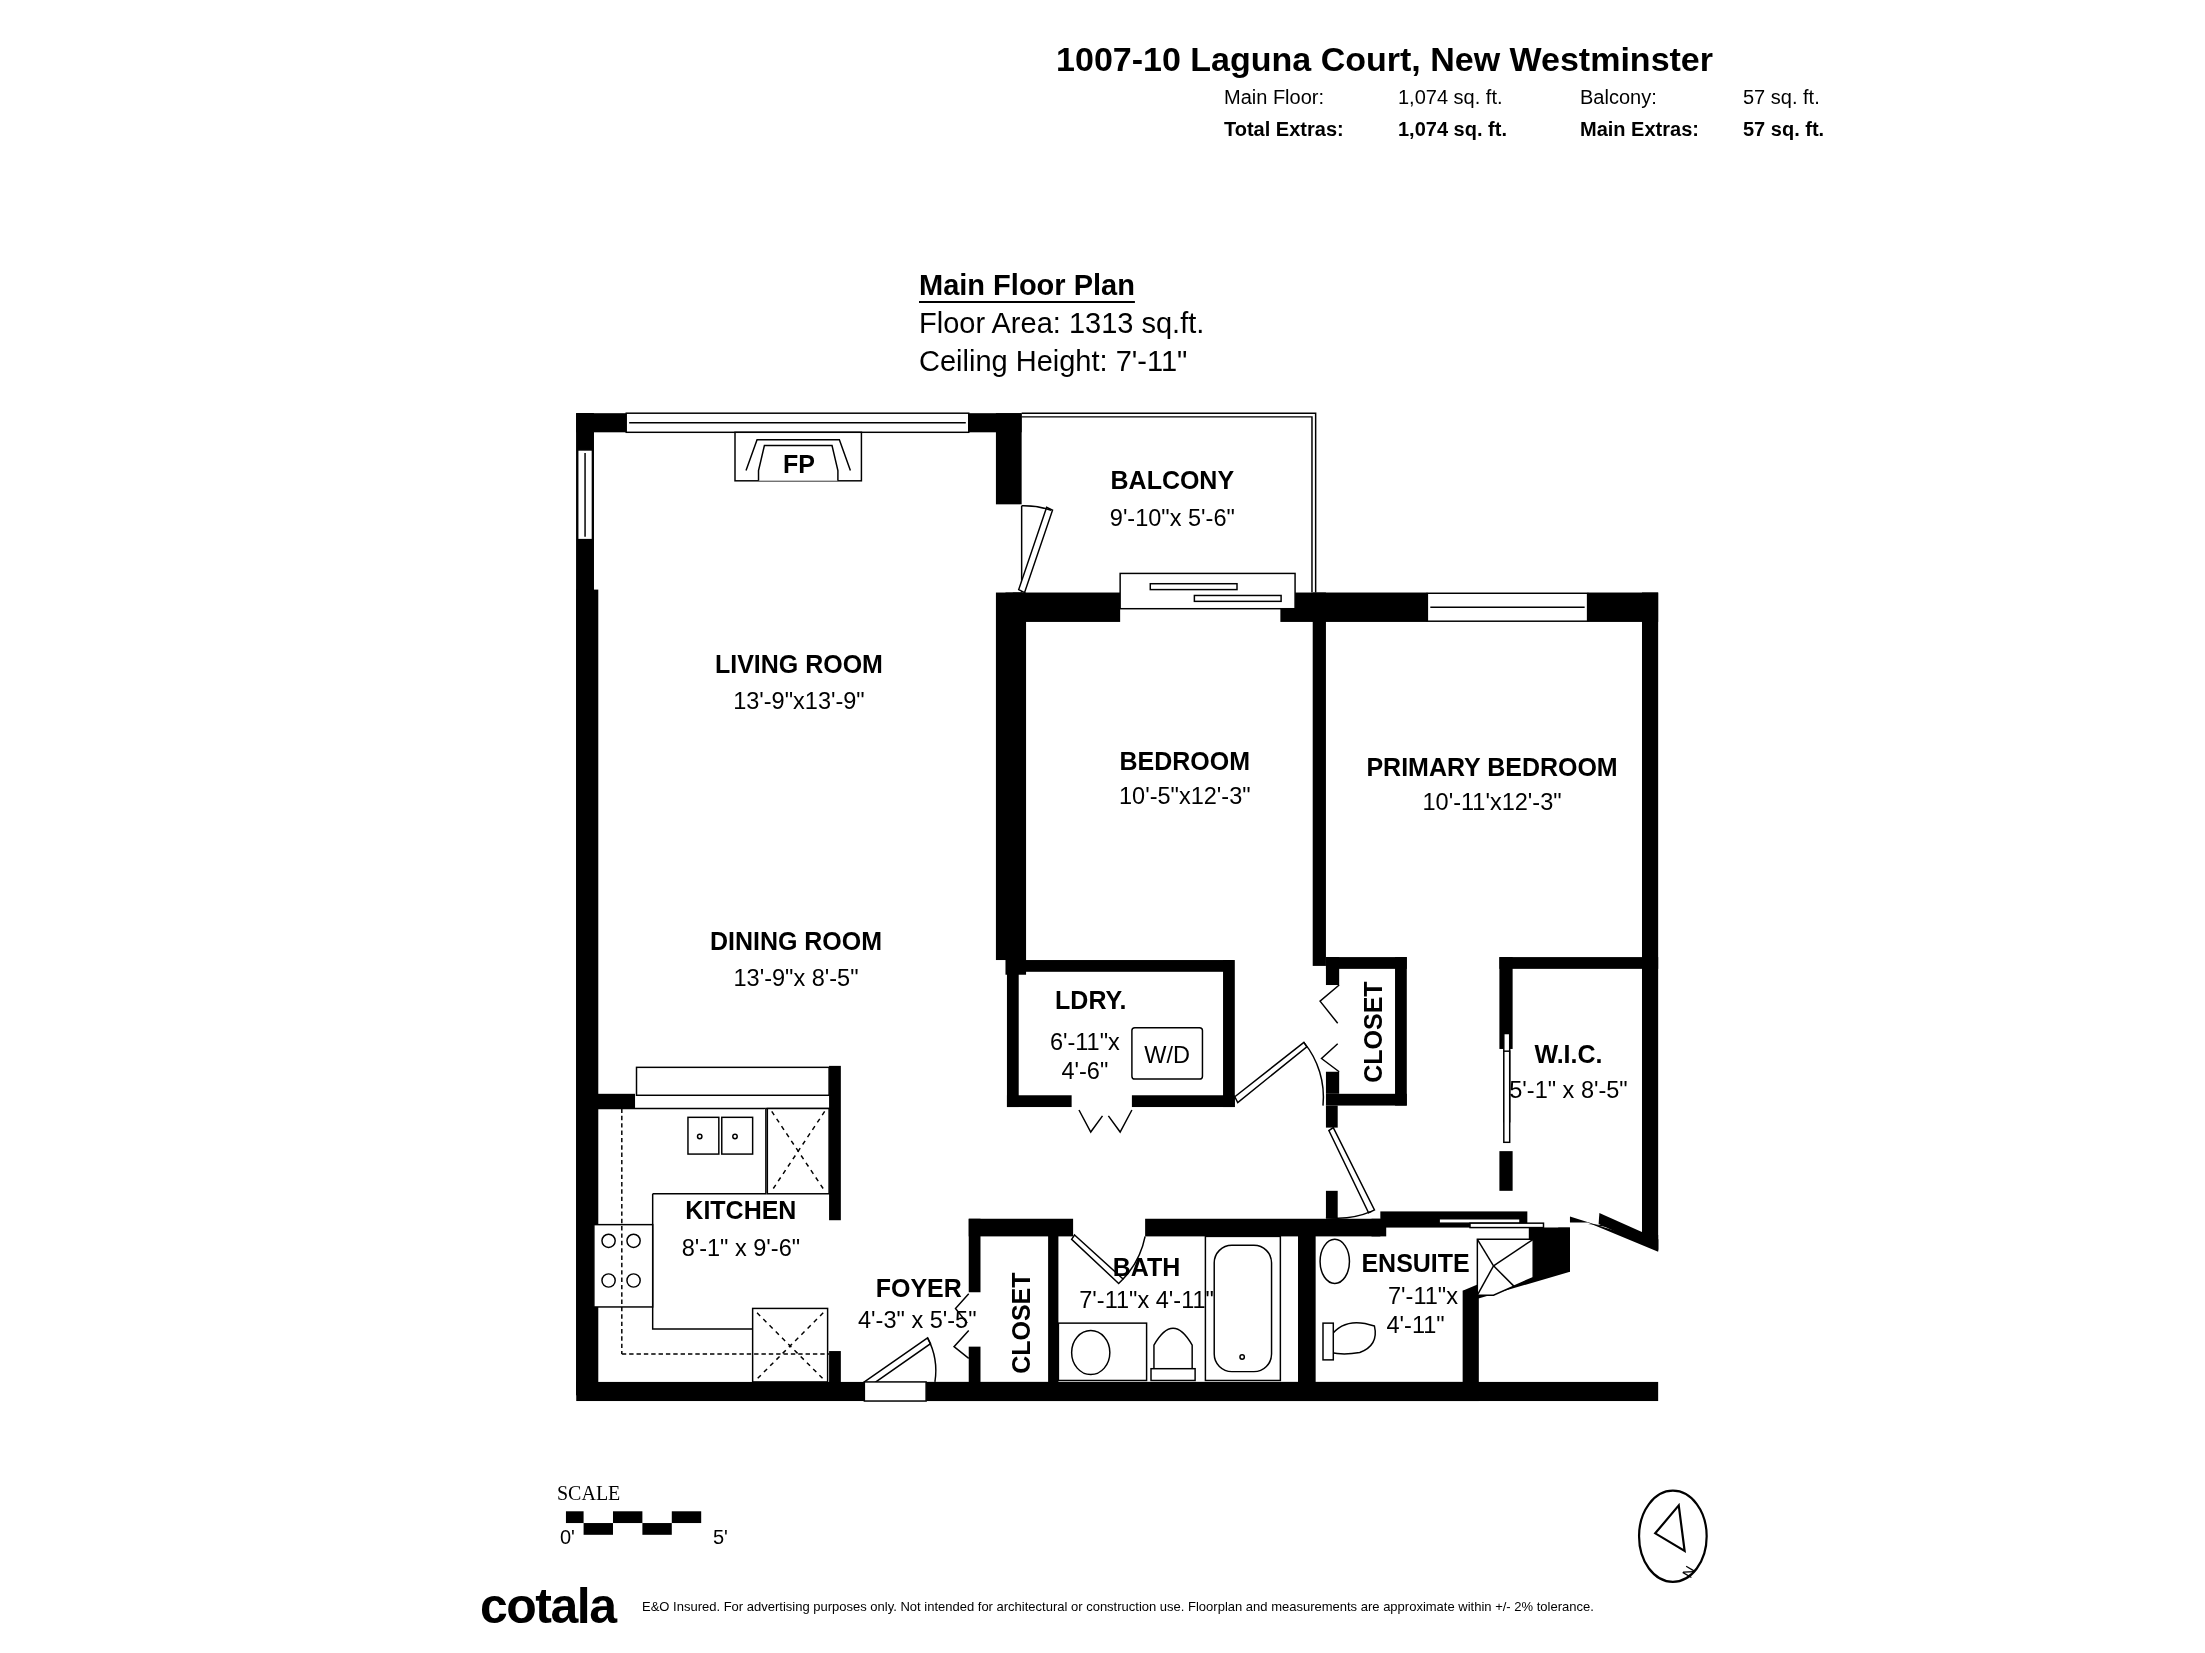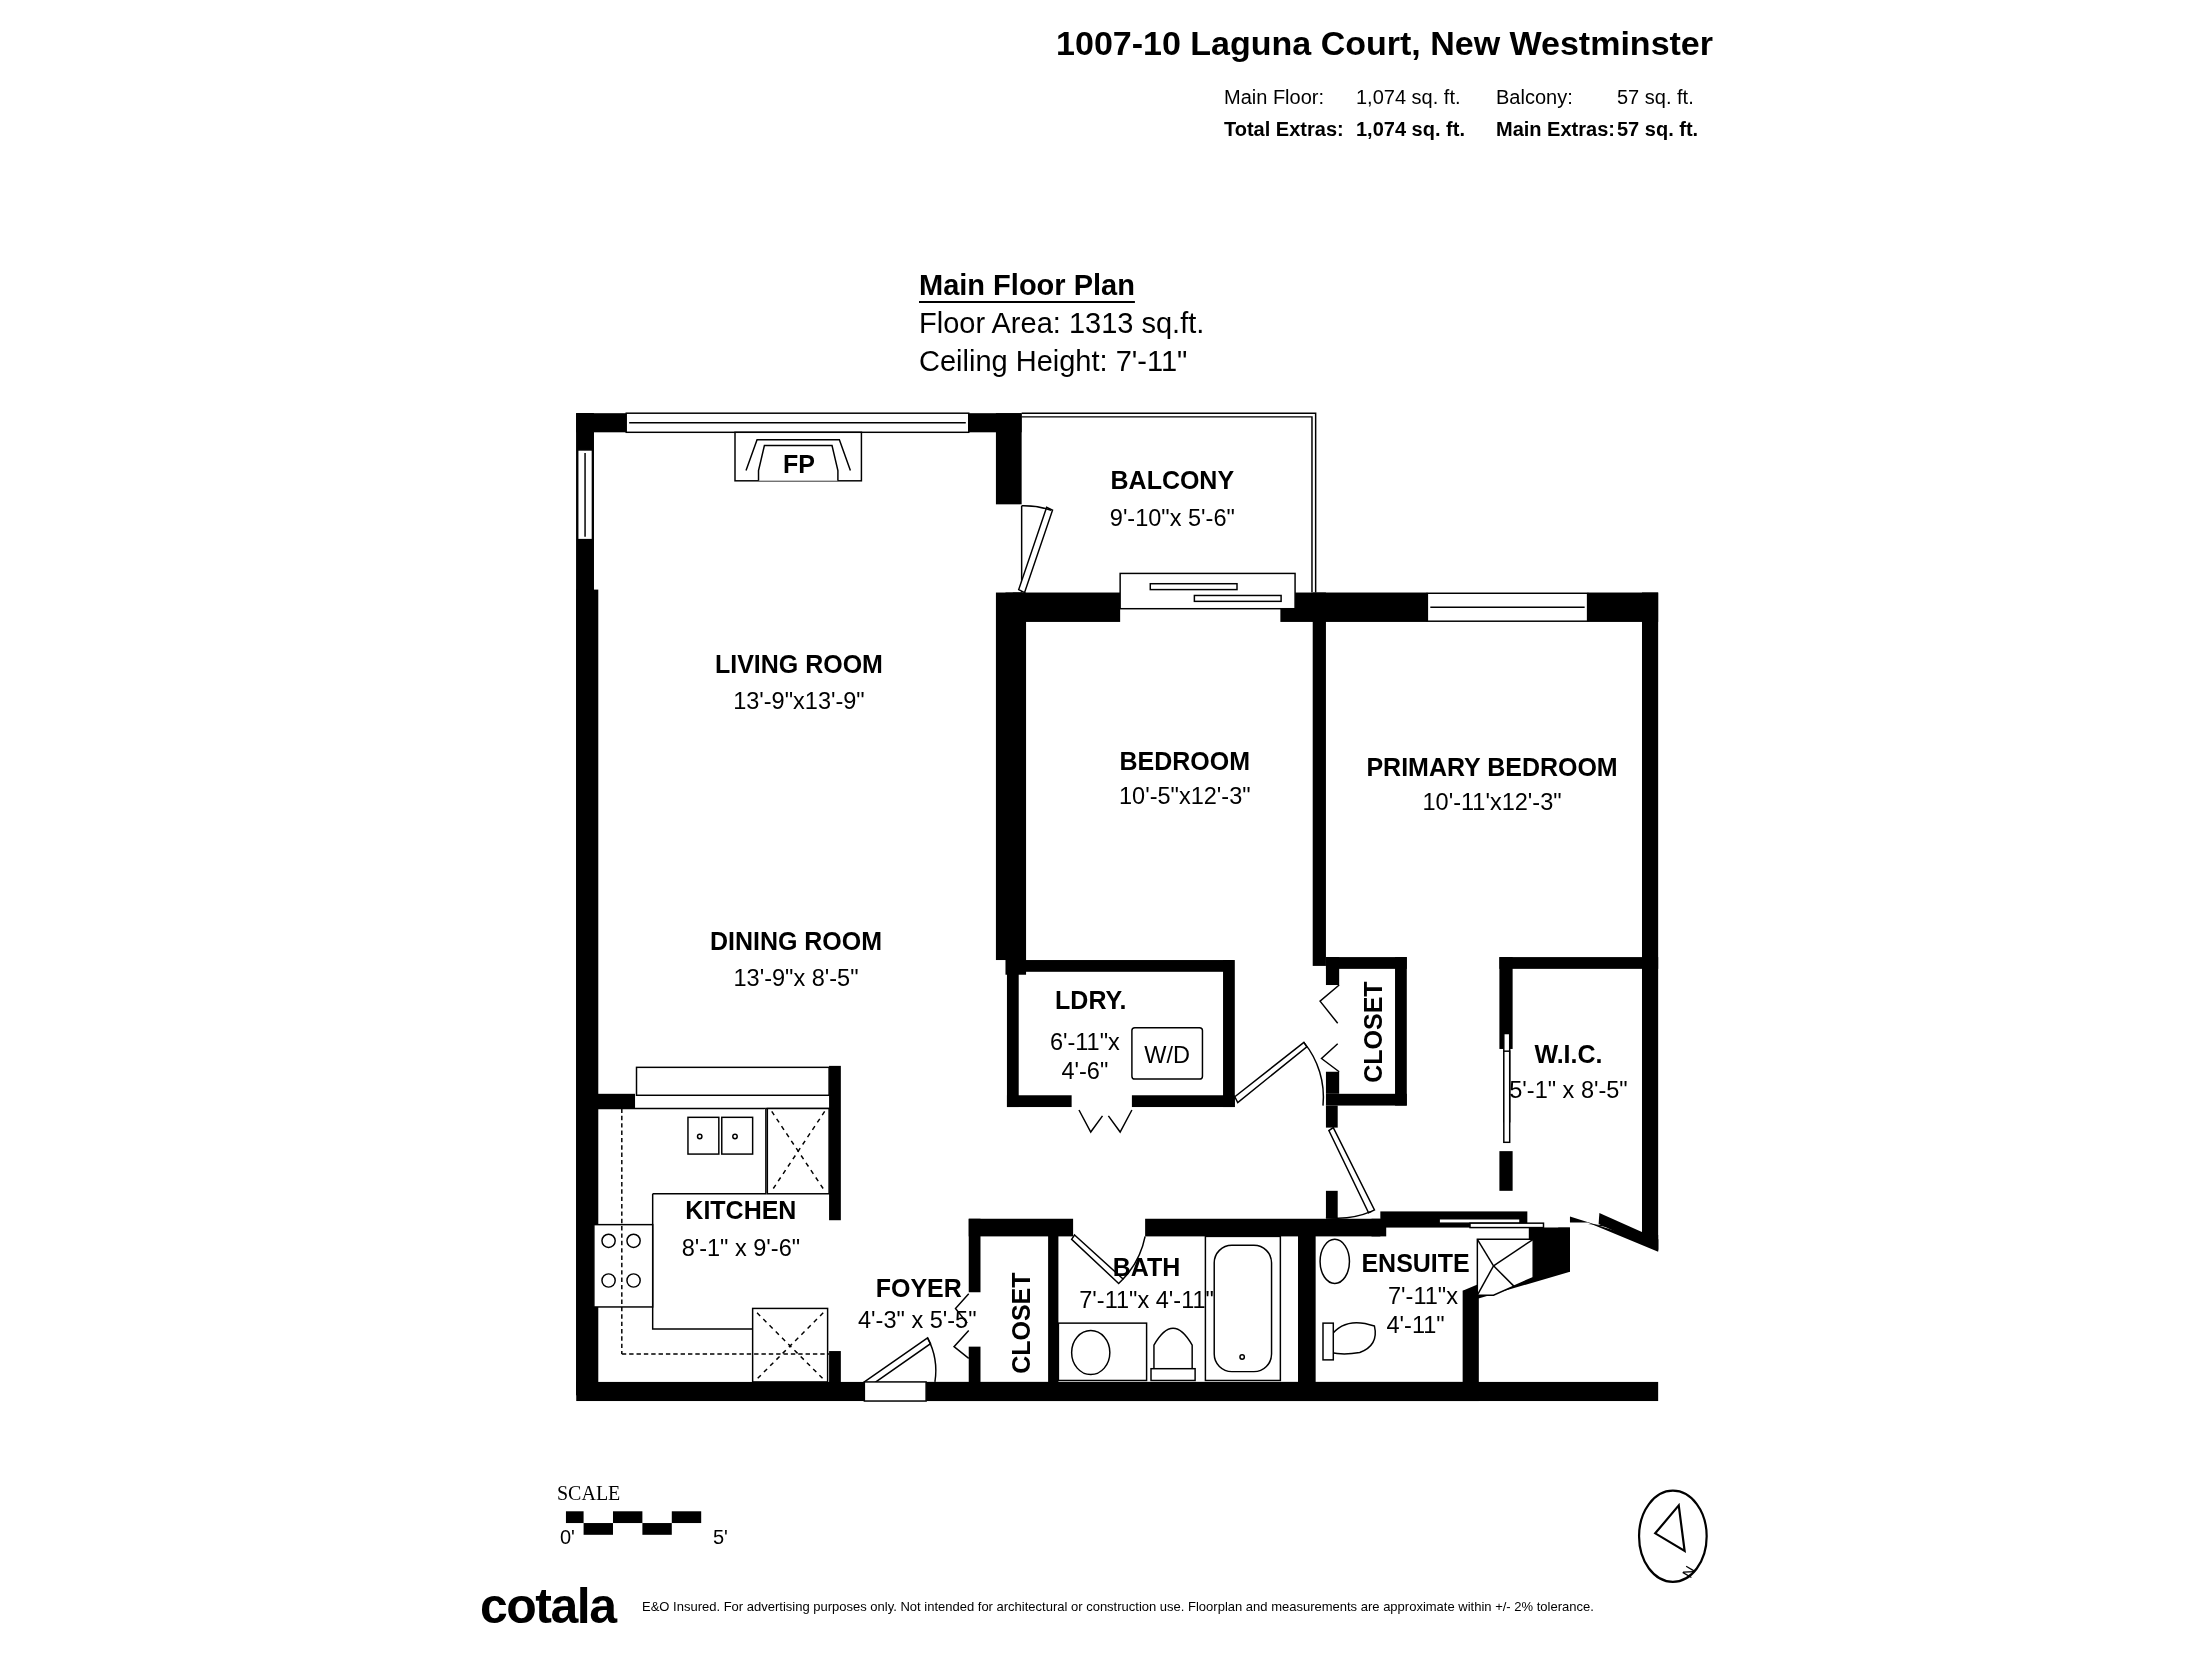--- a/index.html
+++ b/index.html
@@ -1,20 +1,20 @@
 <!DOCTYPE html>
 <html style="font-size:11.8px"><head>
 <meta charset="utf-8">
 <style>
   html, body { margin:0; padding:0; background:#ffffff; }
   body { width:2205px; height:1654px; position:relative; overflow:hidden; font-family:"Liberation Sans", "DejaVu Sans", sans-serif; color:#000; }
   .abs { position:absolute; }
-  .title { left:0; width:1713px; top:24px; text-align:right; font-size:34px; font-weight:bold; letter-spacing:0px; white-space:nowrap; }
+  .title { left:0; width:1713px; top:40px; text-align:right; font-size:34px; font-weight:bold; letter-spacing:0px; white-space:nowrap; }
   .areas { left:1224px; top:81px; font-size:20px; line-height:32px; }
-  .areas .row { display:flex; white-space:nowrap; }
+  .areas .row { display:flex; white-space:nowrap;gap:42px; }
   .areas .lbl { width:132px; }
   .areas .val { width:140px; }
   .areas .lbl2 { width:121px; }
   .areas .val2 { width:88px; }
   .areas .bold { font-weight:bold; }
   .plan-head { left:919px; top:266px; font-size:29px; line-height:38px; white-space:nowrap; }
   .plan-head .h { font-weight:bold; text-decoration:underline; text-underline-offset:5.9px; }
   svg.plan { position:absolute; left:0; top:0; }
   .room-name { font-family:"Liberation Sans", "DejaVu Sans", sans-serif; font-weight:bold; font-size:34px; text-anchor:middle; }
   .room-dim { font-family:"Liberation Sans", "DejaVu Sans", sans-serif; font-size:32px; text-anchor:middle; }

